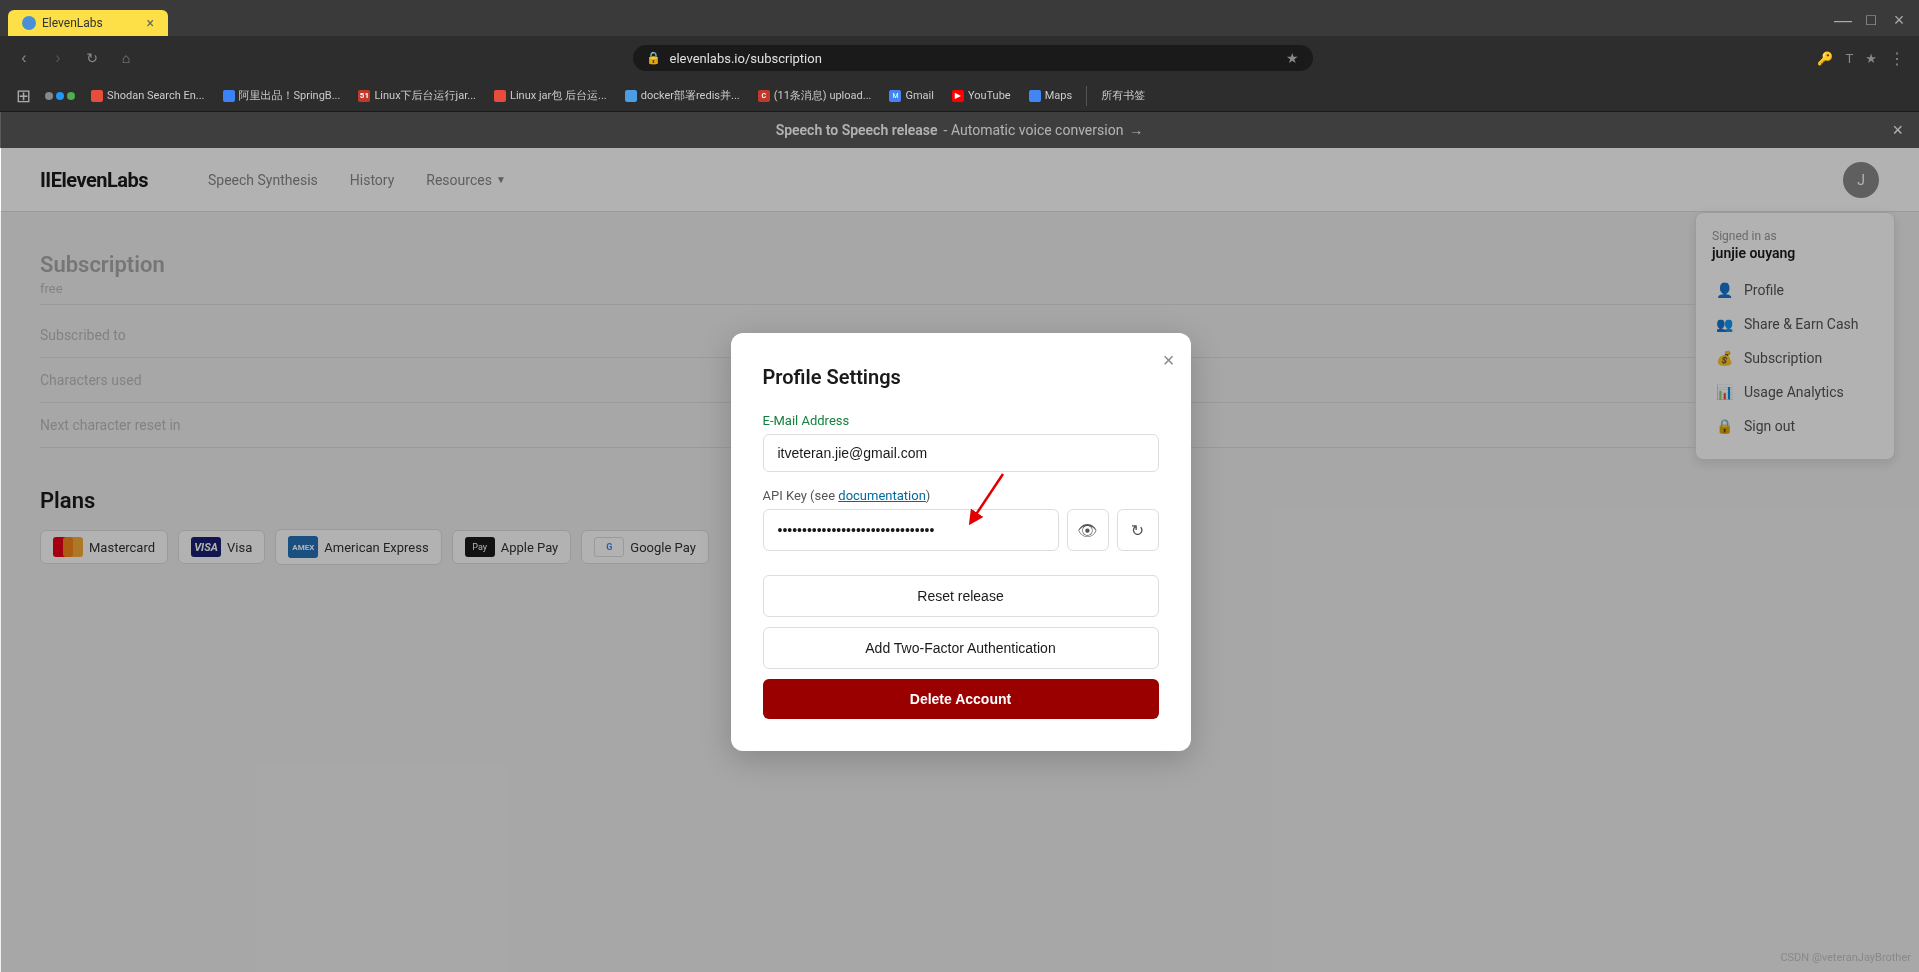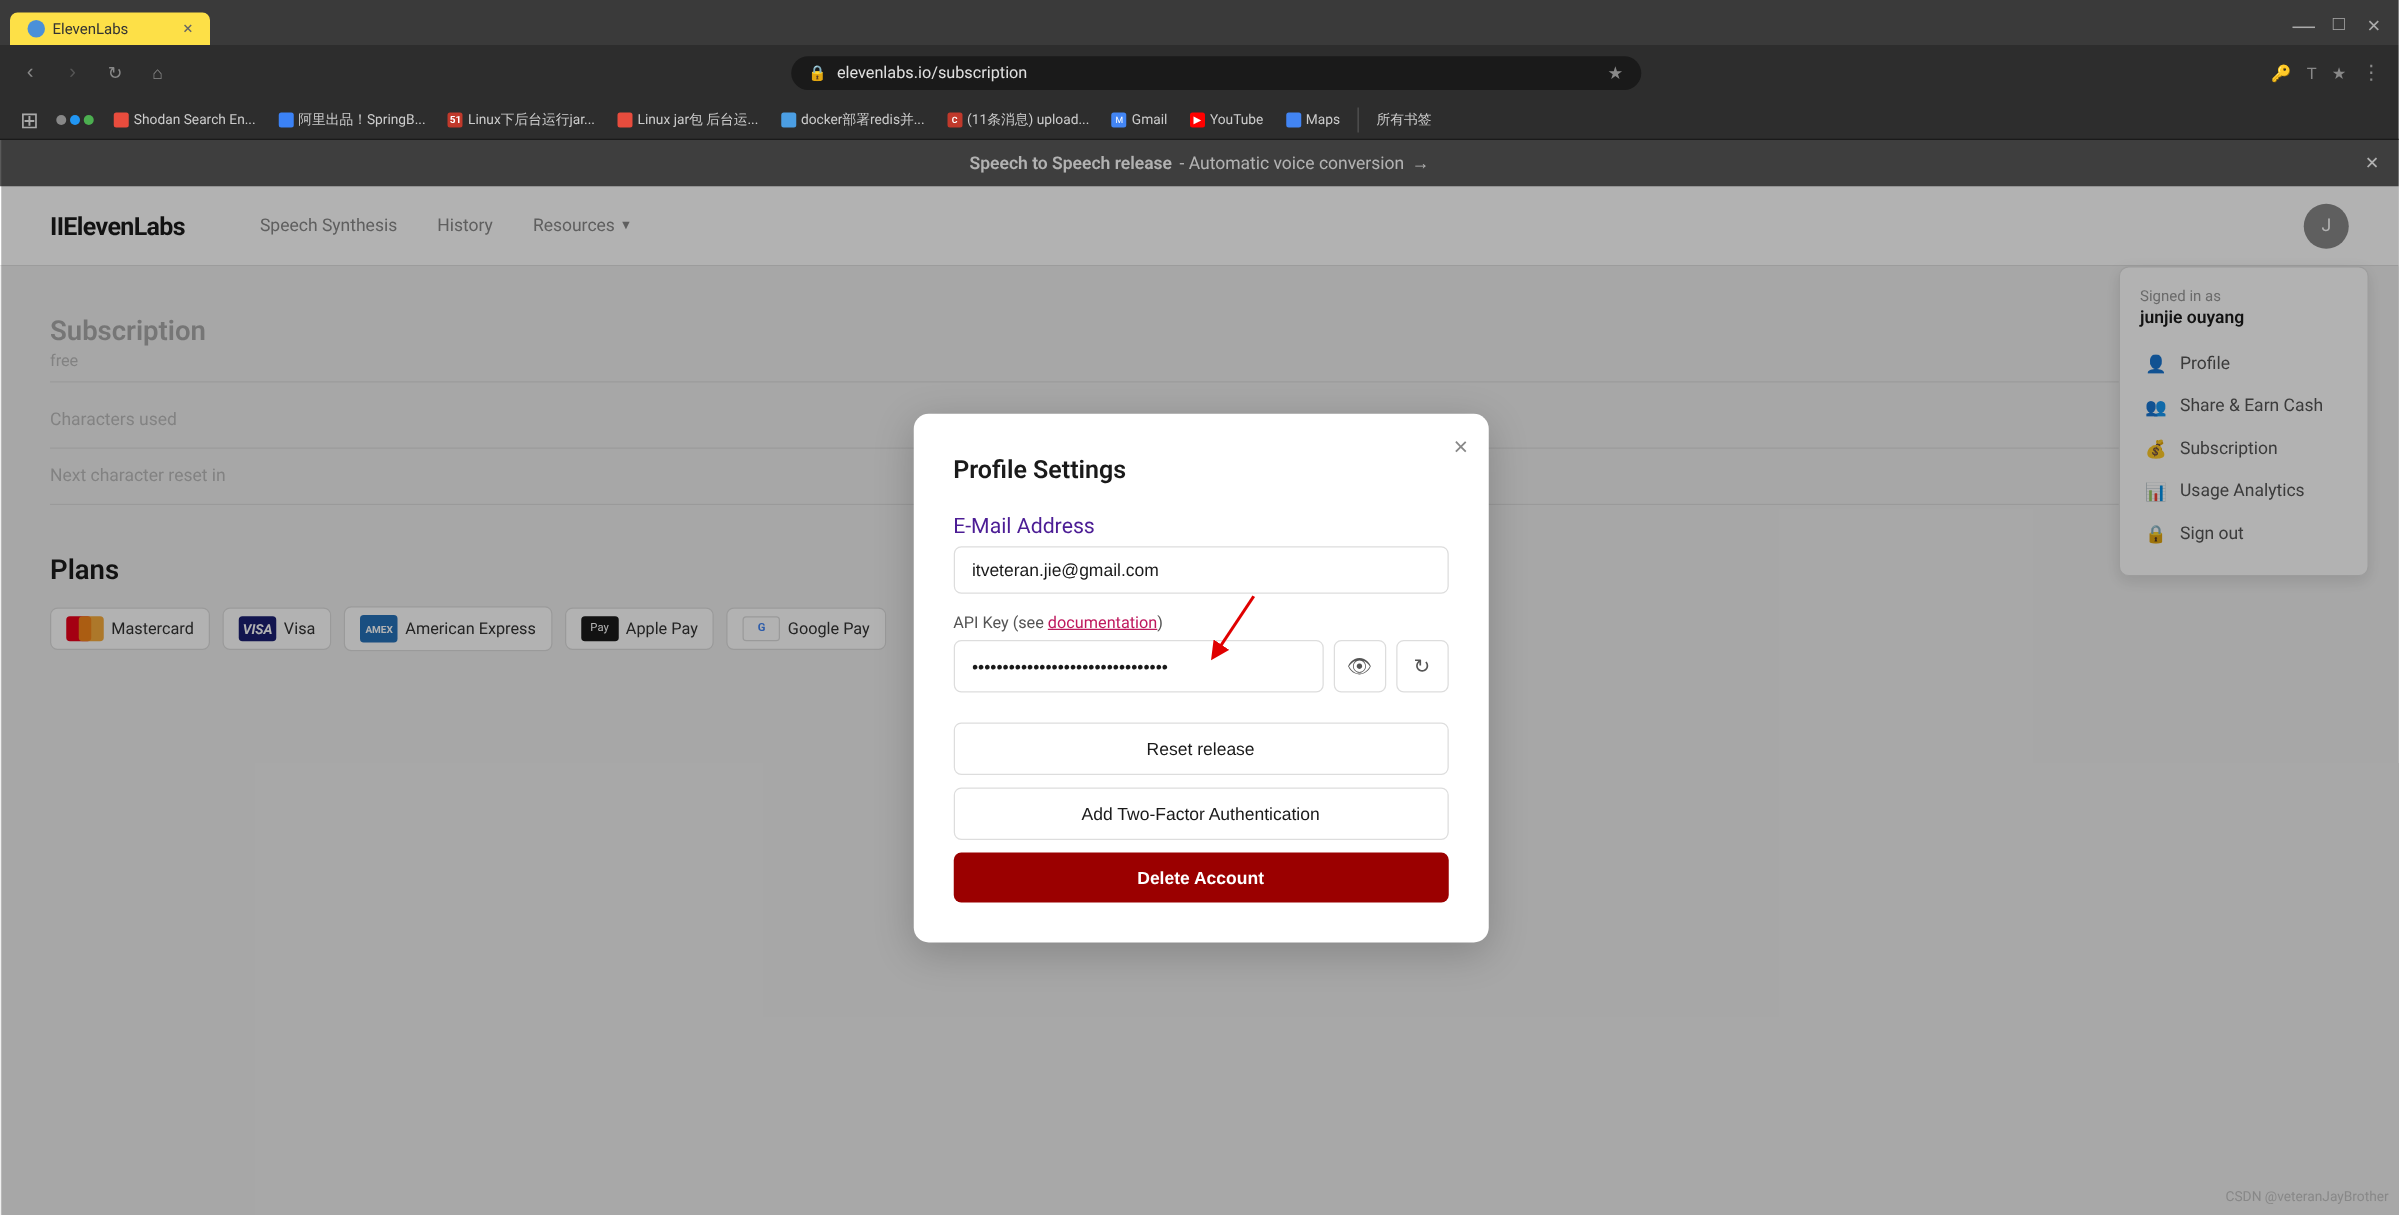--- a/index.html
+++ b/index.html
@@ -116,20 +116,23 @@
   </div>
 
   <div style="display:flex;padding:40px;gap:40px;position:relative;">
     <div style="flex:1;">
 
       <div>
         <div style="font-size:22px;font-weight:600;color:#aaa;margin-bottom:4px;">Subscription</div>
         <div style="font-size:13px;color:#bbb;margin-bottom:8px;">free</div>
         <div style="border-bottom:1px solid #ddd;margin:8px 0;"></div>
         <div style="display:flex;justify-content:space-between;padding:14px 0;border-bottom:1px solid #ddd;">
+          <span style="color:#bbb;font-size:14px;">Subscribed to</span>
+        </div>
+        <div style="display:flex;justify-content:space-between;padding:14px 0;border-bottom:1px solid #ddd;">
           <span style="color:#bbb;font-size:14px;">Characters used</span>
         </div>
         <div style="display:flex;justify-content:space-between;padding:14px 0;border-bottom:1px solid #ddd;">
           <span style="color:#bbb;font-size:14px;">Next character reset in</span>
         </div>
       </div>
 
       <div style="margin-top:40px;">
         <div style="font-size:22px;font-weight:600;color:#1a1a1a;margin-bottom:16px;">Plans</div>
         <div style="display:flex;align-items:center;gap:10px;flex-wrap:wrap;">
@@ -191,28 +194,28 @@
     </div>
   </div>
 
   <div style="position:absolute;top:0;left:1px;width:100%;height:100%;background:rgba(0,0,0,0.3);z-index:100;display:flex;align-items:center;justify-content:center;">
     <div style="background:#fff;border-radius:12px;padding:32px;width:460px;position:relative;box-shadow:0 8px 32px rgba(0,0,0,0.2);">
       <div style="font-size:20px;font-weight:600;color:#1a1a1a;margin-bottom:24px;">Profile Settings</div>
       <button style="position:absolute;top:16px;right:16px;background:none;border:none;font-size:20px;color:#888;cursor:pointer;">×</button>
 
       
       <div style="margin-bottom:16px;">
-        <label style="font-size:17px;color:#4c1d95;margin-bottom:6px;display:block;">E-Mail Address</label>
+        <label style="font-size:13px;color:#15803d;margin-bottom:6px;display:block;">E-Mail Address</label>
         <input type="email" style="width: 100%; border: 1px solid rgb(221, 221, 221); border-radius: 6px; padding: 10px 14px; font-size: 14px; color: rgb(26, 26, 26); outline: none; box-sizing: border-box;" value="itveteran.jie@gmail.com">
       </div>
 
       
       <div style="margin-bottom:24px;">
         <label style="font-size:13px;color:#555;margin-bottom:6px;display:block;">
-          <span>API Key (see </span><a style="color:#be185d;text-decoration:underline;cursor:pointer;">documentation</a><span>)</span>
+          <span>API Key (see </span><a style="color:#0369a1;text-decoration:underline;cursor:pointer;">documentation</a><span>)</span>
         </label>
         <div style="display:flex;gap:8px;position:relative;">
           <input type="password" style="flex: 1 1 0%; border: 1px solid rgb(221, 221, 221); border-radius: 6px; padding: 10px 14px; font-size: 14px; color: rgb(26, 26, 26); background: rgb(255, 255, 255); outline: none;" value="••••••••••••••••••••••••••••••••">
 
           <svg style="position:absolute;top:-40px;left:180px;width:80px;height:60px;" viewBox="0 0 80 60">
             <defs>
               <marker id="arrowhead" markerWidth="6" markerHeight="6" refX="3" refY="3" orient="auto">
                 <polygon points="0 0, 6 3, 0 6" fill="#e00000"></polygon>
               </marker>
             </defs>

